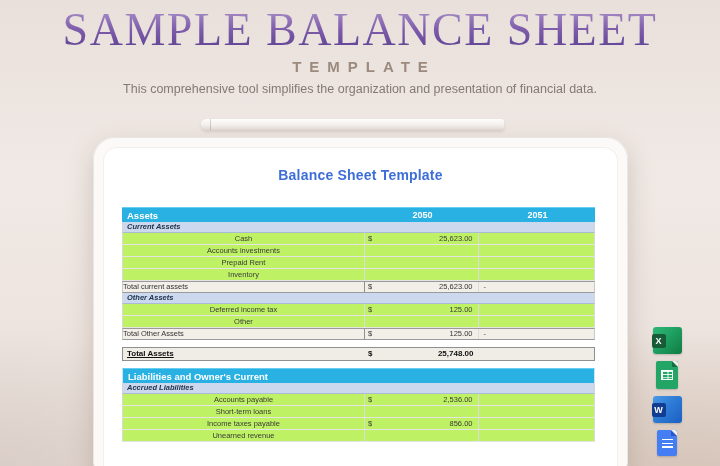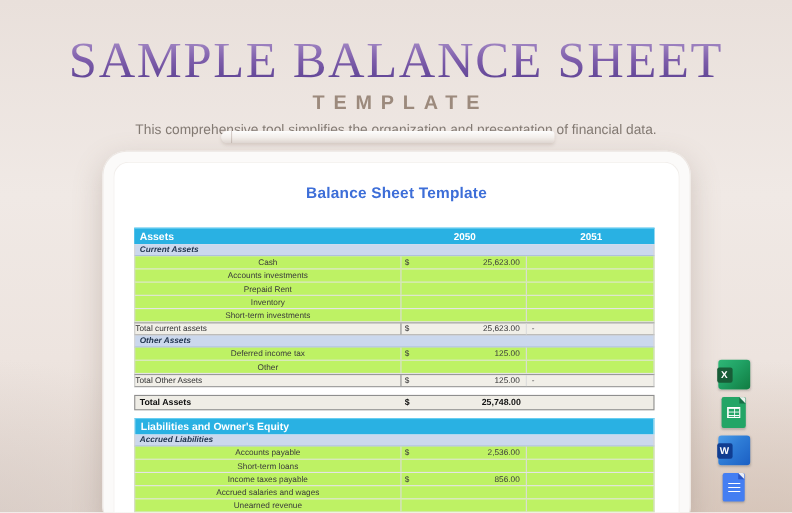--- a/index.html
+++ b/index.html
@@ -8,30 +8,30 @@
 
   .page {
     position:relative; width:720px; height:466px; overflow:hidden;
     background:
       radial-gradient(ellipse 420px 260px at 96% 104%, rgba(208,188,174,.75) 0%, rgba(208,188,174,0) 60%),
       radial-gradient(ellipse 500px 300px at -5% 105%, rgba(205,192,186,.5) 0%, rgba(205,192,186,0) 55%),
       linear-gradient(180deg,#E9E0DB 0%, #F0E9E5 38%, #EDE4DF 70%, #E3D8D1 100%);
   }
 
   
-  .hero { position:absolute; top:32px; left:0; width:720px; text-align:center; }
+  .hero { position:absolute; top:7px; left:0; width:720px; text-align:center; }
   .hero-title {
     font-family:"Liberation Serif", serif; font-weight:500;
     font-size:46px; line-height:1.0; letter-spacing:1.5px;
     background:linear-gradient(180deg,#AE95CB 0%, #7E5EAB 48%, #583D8F 100%);
     -webkit-background-clip:text; background-clip:text;
     -webkit-text-fill-color:transparent; color:transparent;
   }
   .hero-subtitle {
-    margin-top:5px; font-size:18px; font-weight:bold;
+    margin-top:5px; font-size:15px; font-weight:bold;
     letter-spacing:8px; text-indent:8px; color:#9C8A7D;
   }
   .hero-tagline { margin-top:7px; font-size:12.5px; color:#837A73; }
 
   
   .stylus {
     position:absolute; left:201px; top:119px; width:303px; height:11px;
     background:linear-gradient(180deg,#FEFEFE 0%, #F4F0ED 55%, #E2DAD5 100%);
     border-radius:7px 4px 4px 7px;
     box-shadow:0 2px 3px rgba(120,100,90,.18);
@@ -100,21 +100,21 @@
     color:#333; font-size:7.5px;
   }
   .total .c1 { padding-right:2px; border-right:1px solid #8F8F8F; }
   .total .c2 { border-right:1px solid #DCDCDC; }
 
   .grand-total {
     height:14px; line-height:12px; background:#EFEDE6;
     border:1px solid #8F8F8F; color:#111;
     font-size:8px; font-weight:bold;
   }
-  .grand-total .c1 { padding-left:4px; }
+  .grand-total .c1 { padding-left:4px;text-decoration:underline; }
 
   .spacer { height:7px; background:transparent; }
 
   .cur { position:absolute; left:3px; top:0; }
   .val { position:absolute; right:6px; top:0; }
   .dash { position:absolute; left:4px; top:0; color:#555; }
 
   
   .icon-stack {
     position:absolute; left:651px; top:327px; width:32px;
@@ -195,25 +195,20 @@
           <div class="trow item">
             <div class="c1">Prepaid Rent</div>
             <div class="c2"></div>
             <div class="c3"></div>
           </div>
           <div class="trow item">
             <div class="c1">Inventory</div>
             <div class="c2"></div>
             <div class="c3"></div>
           </div>
-          <div class="trow item">
-            <div class="c1">Short-term investments</div>
-            <div class="c2"></div>
-            <div class="c3"></div>
-          </div>
           <div class="trow total">
             <div class="c1">Total current assets</div>
             <div class="c2">
               <div class="cur">$</div>
               <div class="val">25,623.00</div>
             </div>
             <div class="c3">
               <div class="dash">-</div>
             </div>
           </div>
@@ -249,21 +244,21 @@
           <div class="trow grand-total">
             <div class="c1">Total Assets</div>
             <div class="c2">
               <div class="cur">$</div>
               <div class="val">25,748.00</div>
             </div>
             <div class="c3"></div>
           </div>
           <div class="trow spacer"></div>
           <div class="trow section-header">
-            <div class="c1">Liabilities and Owner's Equity</div>
+            <div class="c1">Liabilities and Owner's Current</div>
             <div class="c2"></div>
             <div class="c3"></div>
           </div>
           <div class="trow subsection">
             <div class="c1">Accrued Liabilities</div>
             <div class="c2"></div>
             <div class="c3"></div>
           </div>
           <div class="trow item">
             <div class="c1">Accounts payable</div>
@@ -277,25 +272,20 @@
             <div class="c1">Short-term loans</div>
             <div class="c2"></div>
             <div class="c3"></div>
           </div>
           <div class="trow item">
             <div class="c1">Income taxes payable</div>
             <div class="c2">
               <div class="cur">$</div>
               <div class="val">856.00</div>
             </div>
-            <div class="c3"></div>
-          </div>
-          <div class="trow item">
-            <div class="c1">Accrued salaries and wages</div>
-            <div class="c2"></div>
             <div class="c3"></div>
           </div>
           <div class="trow item">
             <div class="c1">Unearned revenue</div>
             <div class="c2"></div>
             <div class="c3"></div>
           </div>
         </div>
     </div>
   </div>

